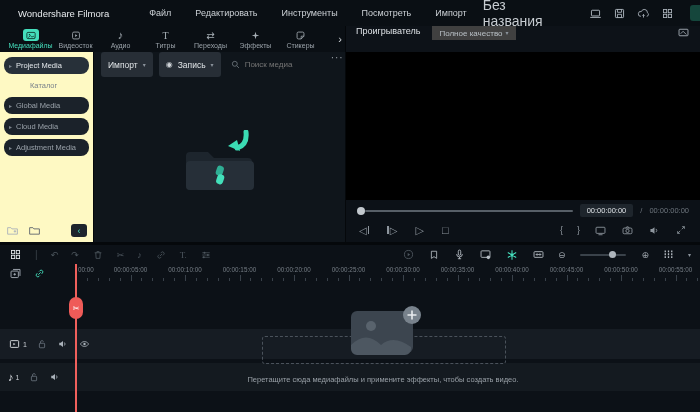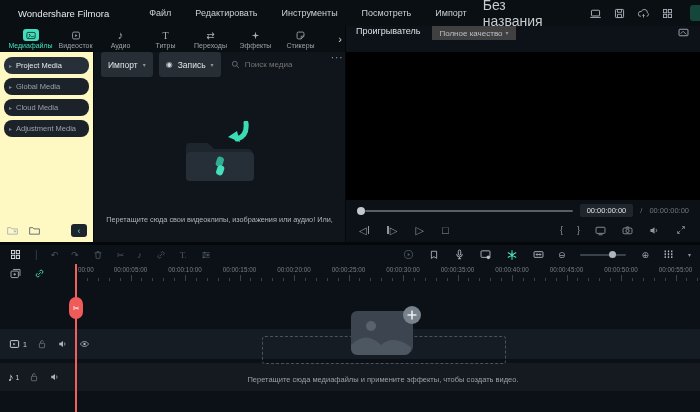--- a/index.html
+++ b/index.html
@@ -325,20 +325,21 @@
     </div>
   </div>
 
   <div class="main">
 
     <div class="sidebar">
       <div class="side-item selected">
         <span class="tri">▸</span>
         <span>Project Media</span>
       </div>
+      <div class="side-sub">Каталог</div>
       <div class="side-item">
         <span class="tri">▸</span>
         <span>Global Media</span>
       </div>
       <div class="side-item">
         <span class="tri">▸</span>
         <span>Cloud Media</span>
       </div>
       <div class="side-item">
         <span class="tri">▸</span>
@@ -383,21 +384,20 @@
             <path d="M20 22h18l6 6h34a4 4 0 0 1 4 4v24a4 4 0 0 1-4 4H20a4 4 0 0 1-4-4V26a4 4 0 0 1 4-4z" fill="#1d252d"></path>
             <rect x="16" y="31" width="68" height="29" rx="4" fill="#262f38"></rect>
             <g transform="rotate(18 50 45)">
               <rect x="45" y="36" width="7" height="10" rx="3" fill="#2fae94"></rect>
               <rect x="48" y="44" width="7" height="10" rx="3" fill="#43e0ba"></rect>
             </g>
             <path d="M76 2c1 9-2 14-9 16" fill="none" stroke="#3bdcb4" stroke-width="5" stroke-linecap="round"></path>
             <path d="M58 16l12 5-3-11z" fill="#3bdcb4"></path>
           </svg>
         </div>
-        <div class="drop-line">Перетащите сюда свои видеоклипы, изображения или аудио! Или,</div>
       </div>
     </div>
 
     <div class="playerp">
       <div class="video"></div>
       <div class="scrub-row">
         <div class="scrub">
           <span class="dot"></span>
           <span class="line"></span>
         </div>

